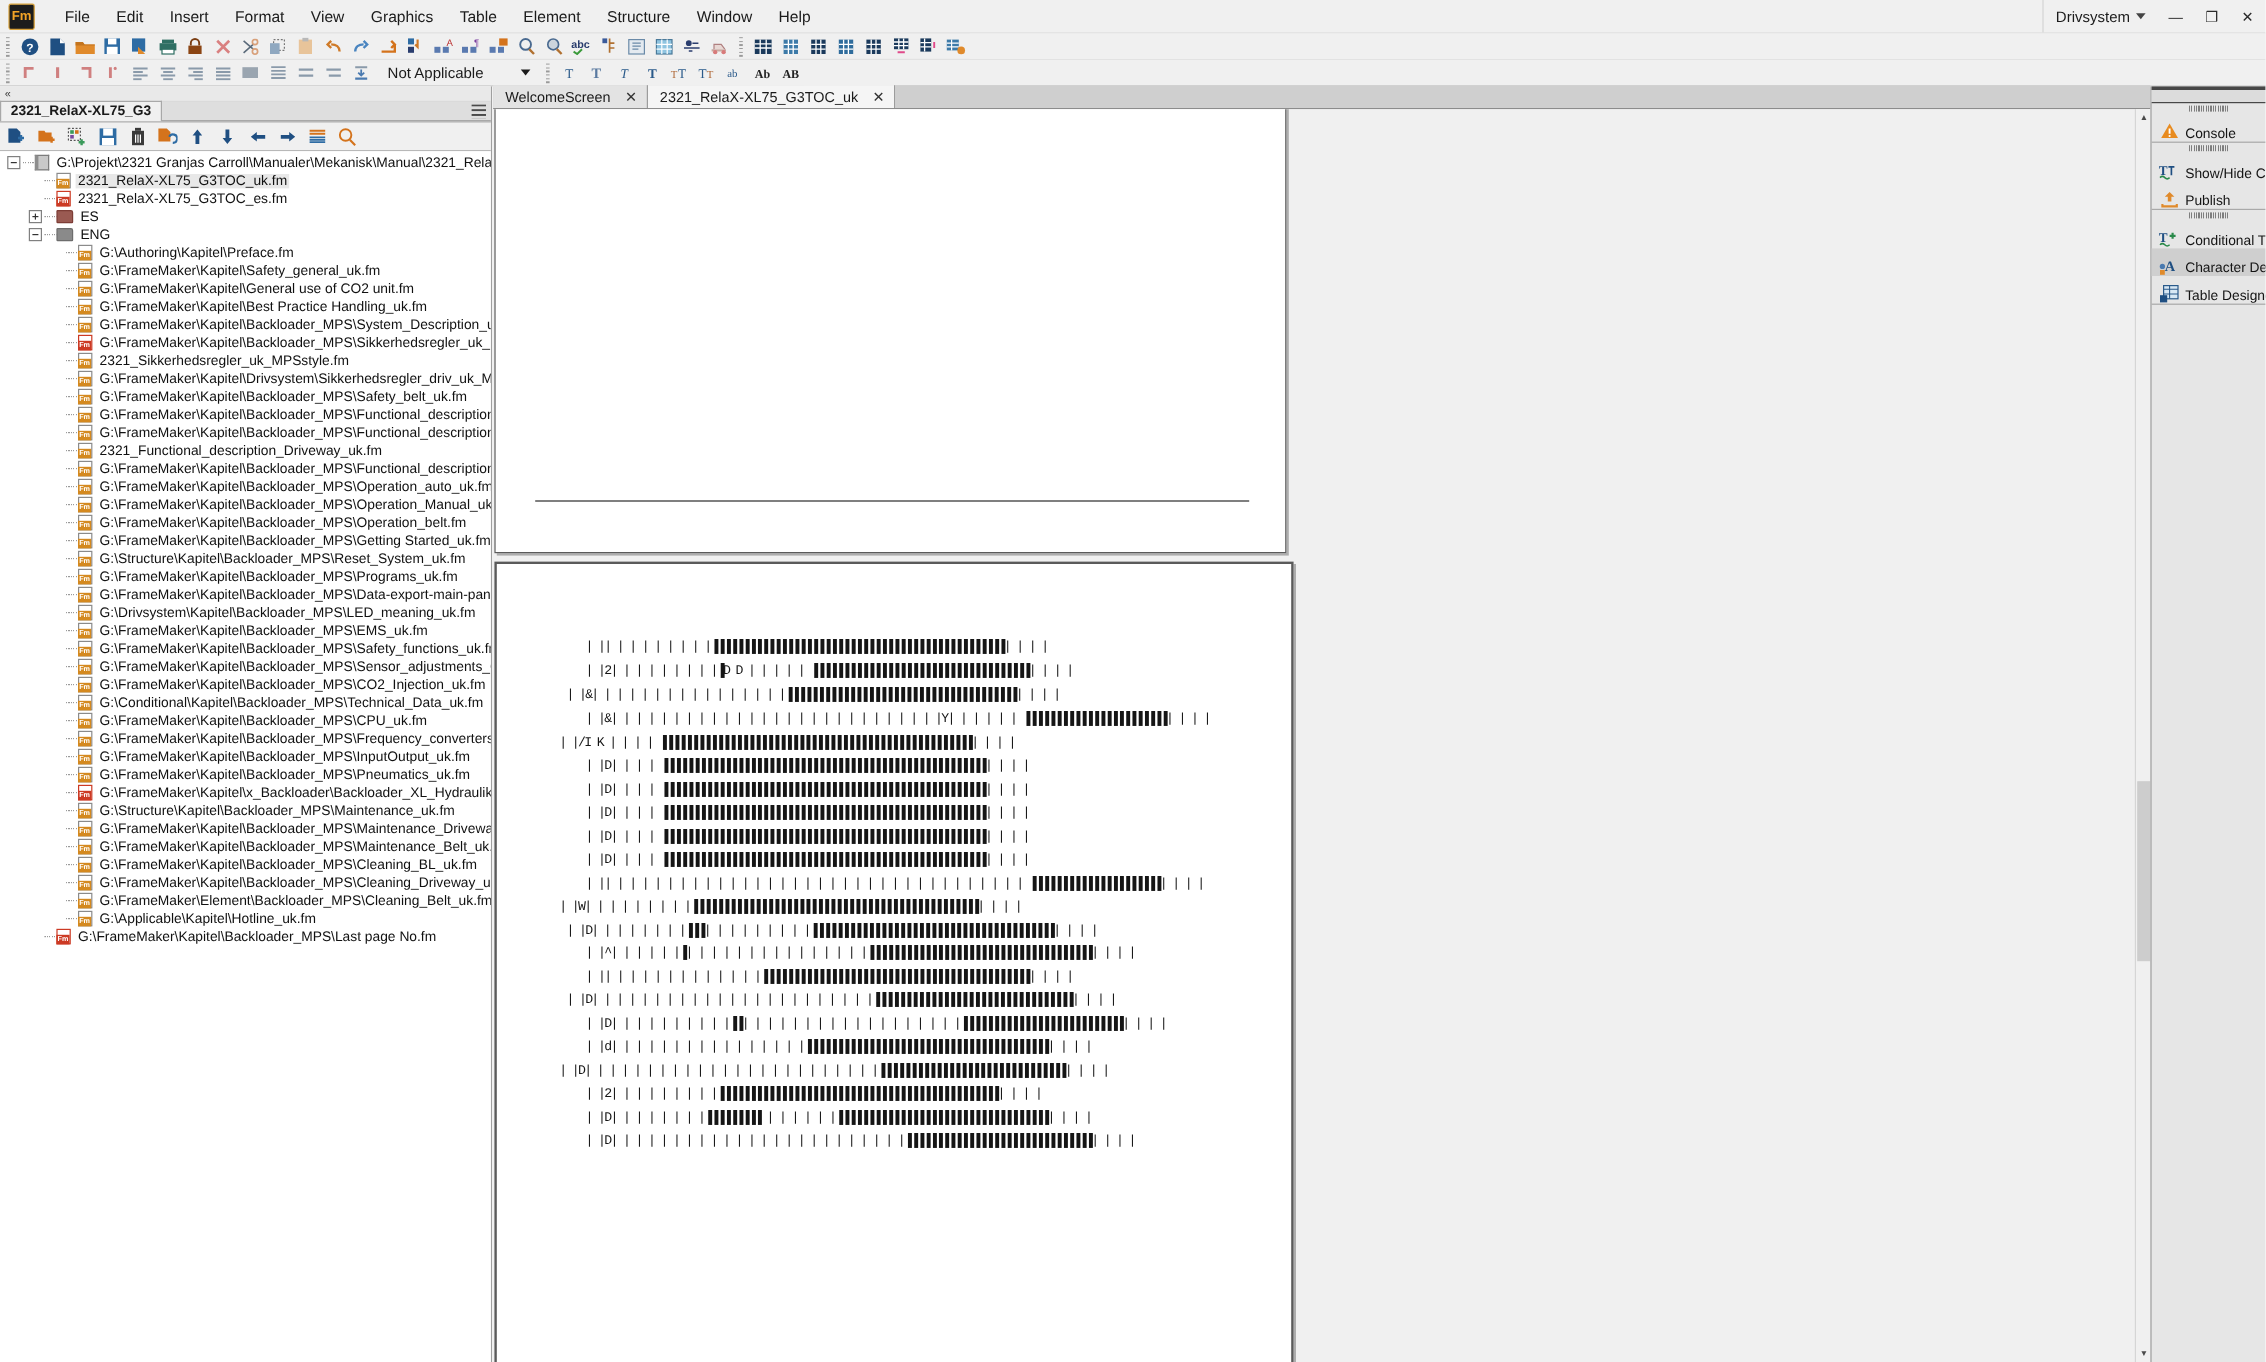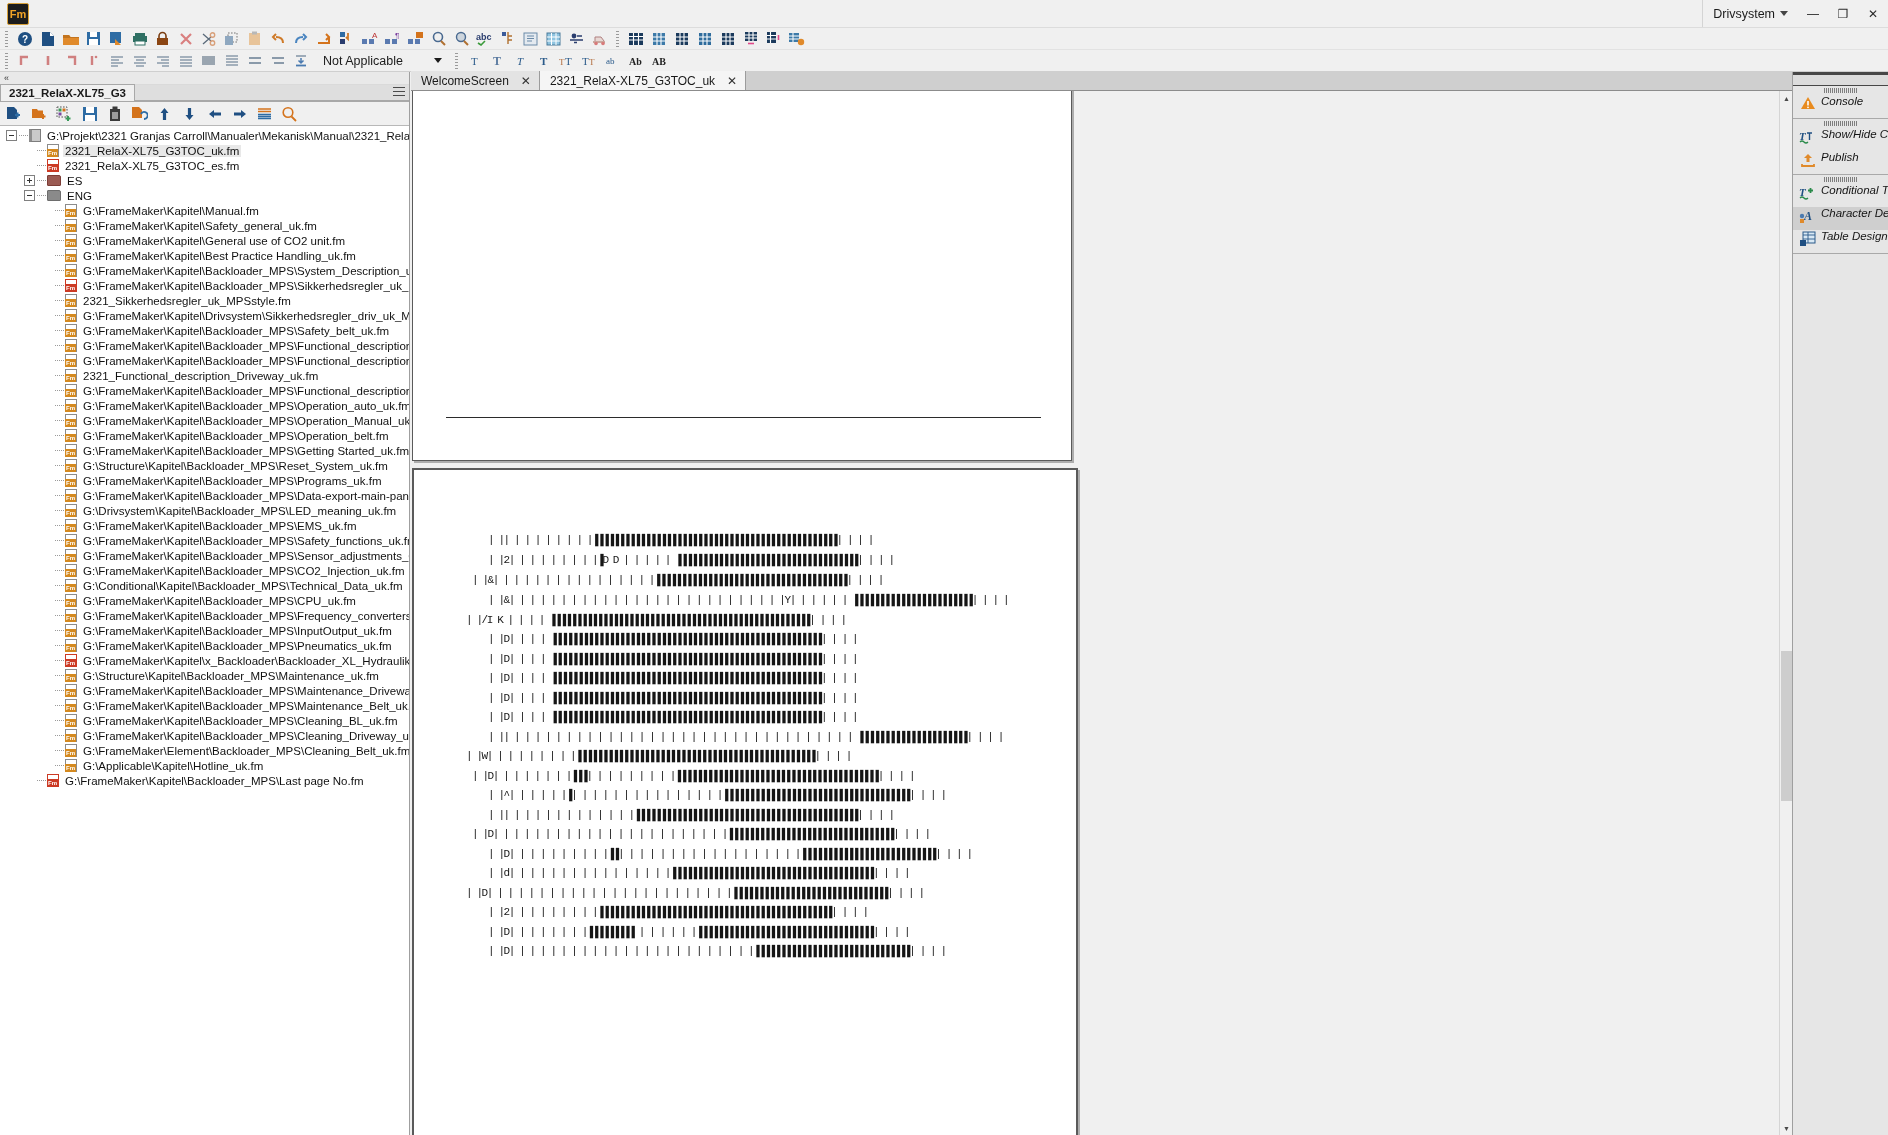--- a/index.html
+++ b/index.html
@@ -239,36 +239,49 @@
   }
   .rd-group { border-bottom: 1px solid #a9a9a9; }
   .rd-grip {
     height: 9px; display: flex; align-items: center; justify-content: center;
   }
   .rd-grip i {
     display: block; width: 34px; height: 5px;
     background-image: repeating-linear-gradient(to right,#7e7e7e 0,#7e7e7e 1px,transparent 1px,transparent 2px);
   }
   .rd-item {
-    display: flex; align-items: flex-start; gap: 5px;
+    display: flex; align-items: flex-end; gap: 5px;
     height: 23px; padding-left: 6px;
-    font-size: 11.5px; color: #141414; white-space: nowrap; overflow: hidden; font-style: italic;
+    font-size: 11.5px; color: #141414; white-space: nowrap; overflow: hidden;
   }
   .rd-item.active { background: #cfcfcf; }
   .rd-ico { width: 17px; height: 17px; flex: 0 0 auto; display: flex; align-items: center; justify-content: center; }
   .rd-top-edge { height: 3px; background: #474747; }
   .rd-cap { height: 11px; background: #dcdcdc; border-bottom: 1px solid #474747; }
 </style>
 </head>
 <body>
 
 <div class="app">
 
   <div class="menubar">
     <div class="fm-logo">Fm</div>
+    <div id="menu-items" style="display:flex;align-items:center;">
+        <div class="menu-item">File</div>
+        <div class="menu-item">Edit</div>
+        <div class="menu-item">Insert</div>
+        <div class="menu-item">Format</div>
+        <div class="menu-item">View</div>
+        <div class="menu-item">Graphics</div>
+        <div class="menu-item">Table</div>
+        <div class="menu-item">Element</div>
+        <div class="menu-item">Structure</div>
+        <div class="menu-item">Window</div>
+        <div class="menu-item">Help</div>
+      </div>
     <div class="menubar-right">
       <div class="authoring-box">
         <span>Drivsystem</span>
         <span class="caret-down"></span>
       </div>
       <div class="wincontrols">
         <div>—</div>
         <div>❐</div>
         <div>✕</div>
       </div>
@@ -746,21 +759,21 @@
             <span class="twisty"></span>
             <span class="dotline"></span>
             <span class="ico-folder"></span>
             <span class="lbl">ENG</span>
           </div>
           <div class="trow">
             <span class="indent" style="width: 42px;"></span>
             <span class="twisty-pad"></span>
             <span class="dotline"></span>
             <span class="ico-fm"></span>
-            <span class="lbl">G:\FrameMaker\Kapitel\Manual.fm</span>
+            <span class="lbl">G:\Authoring\Kapitel\Preface.fm</span>
           </div>
           <div class="trow">
             <span class="indent" style="width: 42px;"></span>
             <span class="twisty-pad"></span>
             <span class="dotline"></span>
             <span class="ico-fm"></span>
             <span class="lbl">G:\FrameMaker\Kapitel\Safety_general_uk.fm</span>
           </div>
           <div class="trow">
             <span class="indent" style="width: 42px;"></span>

